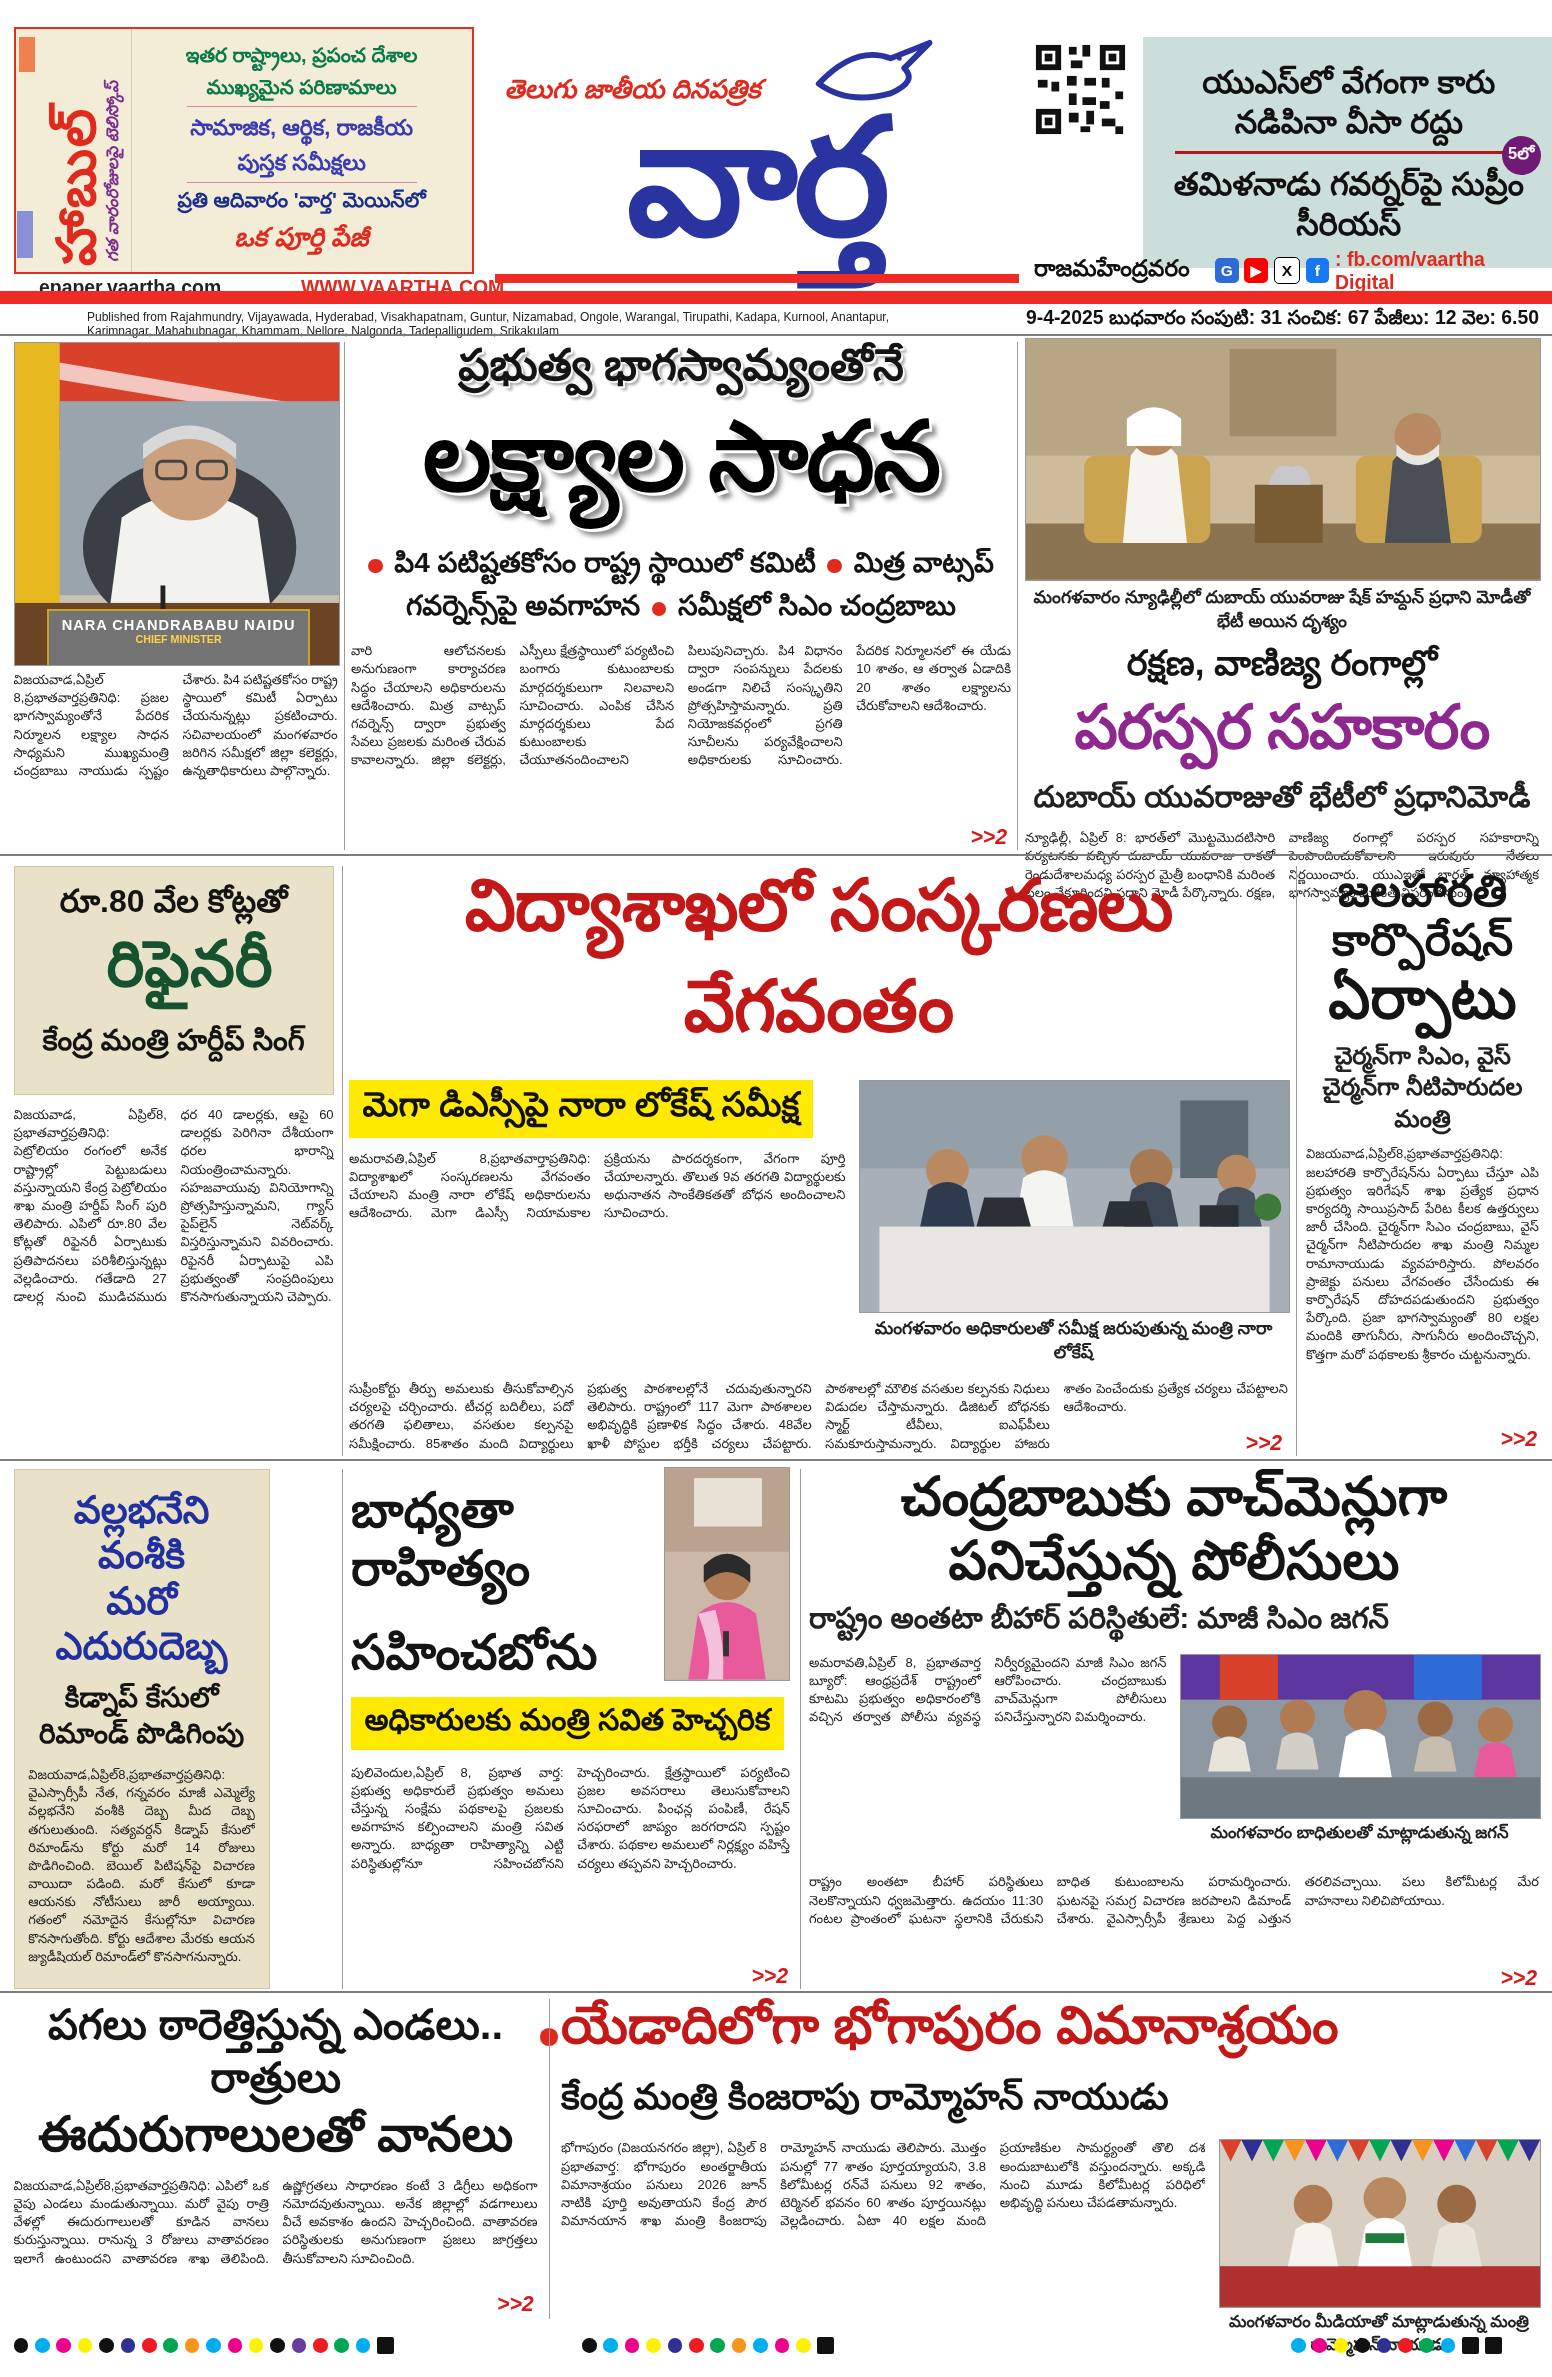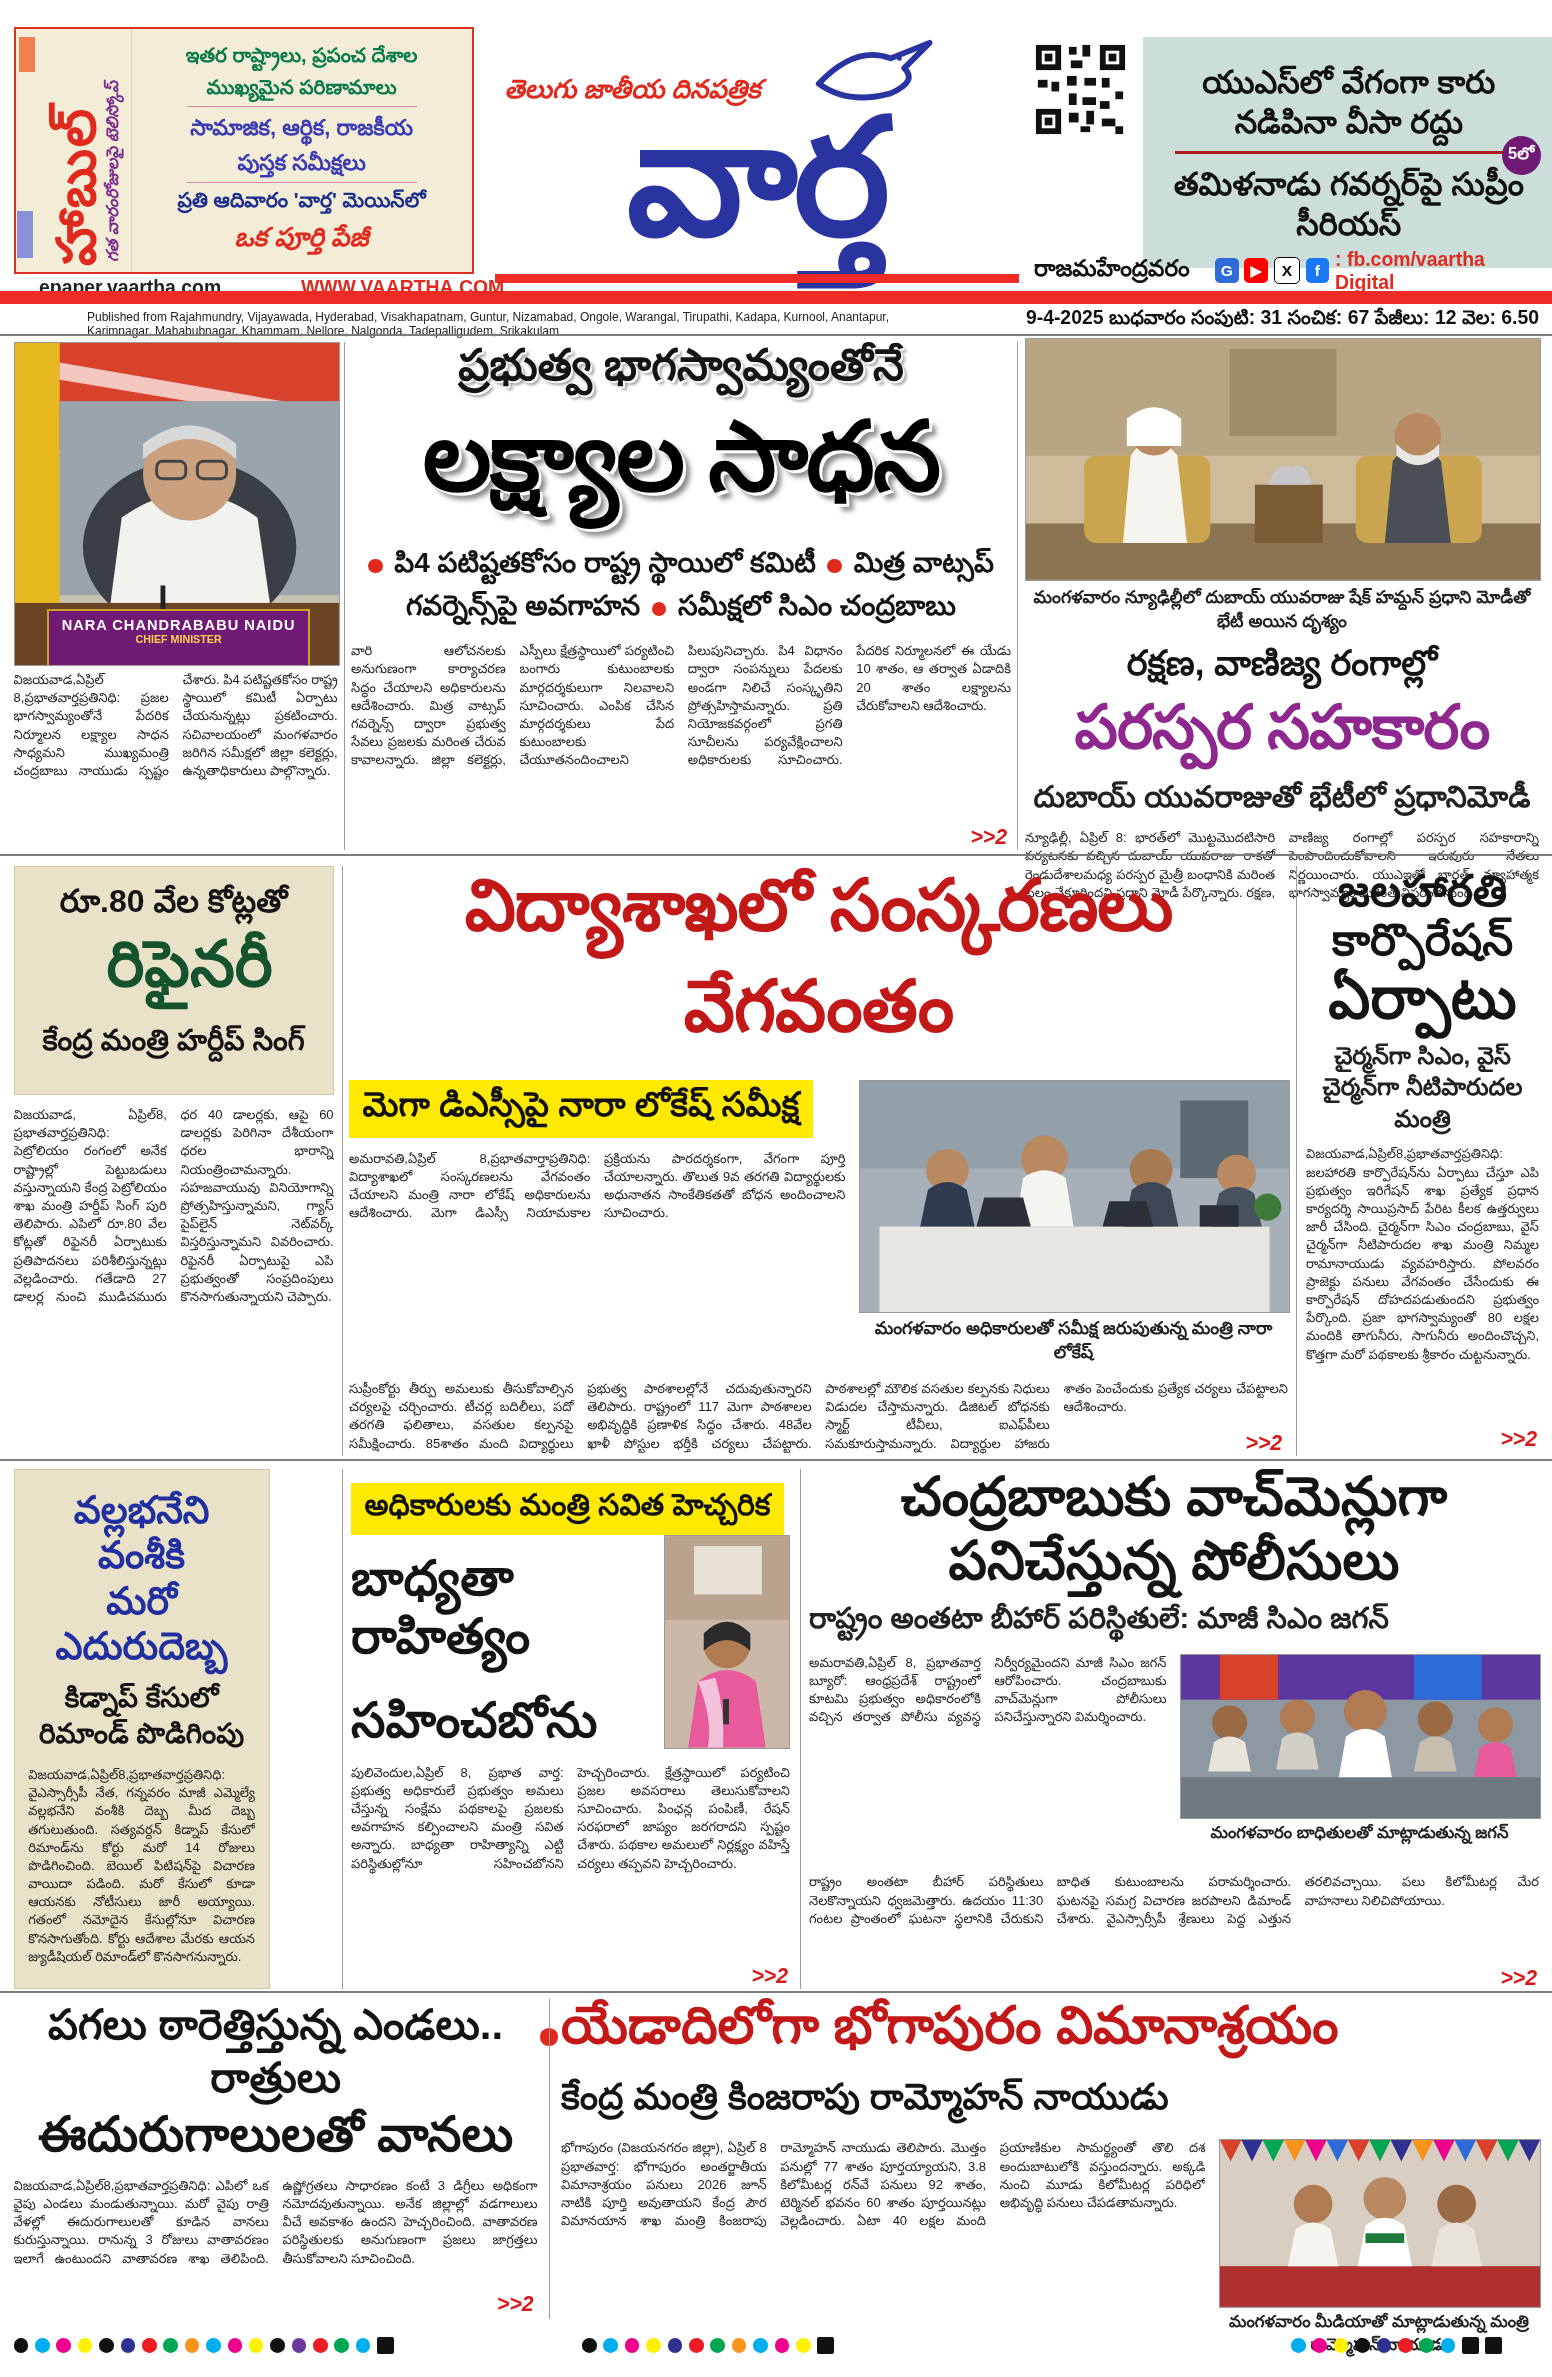--- a/index.html
+++ b/index.html
@@ -56,21 +56,21 @@
   .jala-sub{font-size:24px;font-weight:800;color:#222;line-height:1.3;}
   .vamsi-h{font-size:38px;font-weight:800;color:#2130a0;line-height:1.2;}
   .vamsi-s{font-size:28px;font-weight:800;color:#141414;line-height:1.3;}
   .savita-h{font-size:49px;font-weight:800;color:#141414;line-height:1.2;}
   .jagan-h{font-size:54px;font-weight:800;color:#141414;line-height:1.18;}
   .jagan-s{font-size:29px;font-weight:800;color:#222;}
   .weather-h{font-size:42px;font-weight:800;color:#141414;line-height:1.25;}
   .air-head{font-size:52px;font-weight:800;color:#c21818;}
   .air-sub{font-size:36px;font-weight:800;color:#141414;}
   .photo{background:#b9b2a4;position:relative;overflow:hidden;}
-  .nameplate{position:absolute;left:10%;bottom:0;width:80%;height:54px;background:#701a75;border:2.9px solid #c9a227;
+  .nameplate{position:absolute;left:10%;bottom:0;width:80%;height:54px;background:#737373;border:2.9px solid #c9a227;
              border-bottom:none;color:#fff;text-align:center;overflow:hidden;}
   .nameplate .l1{font-size:14.6px;font-weight:bold;margin-top:5.8px;letter-spacing:1px;}
   .nameplate .l2{font-size:10.7px;font-weight:bold;color:#ffd24d;}
   .dot{width:14.6px;height:14.6px;border-radius:50%;display:inline-block;margin-right:6.8px;}
   .sq{border-radius:1.9px !important;width:16.5px;height:16.5px;}
   .marks{display:flex;align-items:center;}
 </style>
 </head>
 <body>
 
@@ -301,39 +301,39 @@
     <div class="tc vamsi-h">వల్లభనేని వంశీకి</div>
     <div class="tc vamsi-h">మరో ఎదురుదెబ్బ</div>
     <div class="tc vamsi-s" style="margin-top:9.7px;">కిడ్నాప్ కేసులో</div>
     <div class="tc vamsi-s">రిమాండ్ పొడిగింపు</div>
     <div class="body-text" style="margin-top:13.6px;height:320px;">విజయవాడ,ఏప్రిల్8,ప్రభాతవార్తప్రతినిధి: వైఎస్సార్సీపీ నేత, గన్నవరం మాజీ ఎమ్మెల్యే వల్లభనేని వంశీకి దెబ్బ మీద దెబ్బ తగులుతుంది. సత్యవర్దన్ కిడ్నాప్ కేసులో రిమాండ్‌ను కోర్టు మరో 14 రోజులు పొడిగించింది. బెయిల్ పిటిషన్‌పై విచారణ వాయిదా పడింది. మరో కేసులో కూడా ఆయనకు నోటీసులు జారీ అయ్యాయి. గతంలో నమోదైన కేసుల్లోనూ విచారణ కొనసాగుతోంది. కోర్టు ఆదేశాల మేరకు ఆయన జ్యుడీషియల్ రిమాండ్‌లో కొనసాగనున్నారు.</div>
   </div>
 
   <div class="abs vdiv" style="left:342px;top:1469px;height:520px;"></div>
 
   <div class="abs" style="left:351px;top:1467px;width:439px;height:524px;">
-    <div style="margin-top:15.5px;"><span class="ysub" style="font-size:30px;">అధికారులకు మంత్రి సవిత హెచ్చరిక</span></div>
     <div style="display:flex;">
       <div style="width:301px;padding-top:13.6px;">
         <div class="savita-h">బాధ్యతా రాహిత్యం</div>
         <div class="savita-h" style="margin-top:25px;">సహించబోను</div>
       </div>
       <div class="photo" style="width:124px;height:212px;margin-left:13.6px;border:1px solid #999;">
         <svg width="124" height="212" viewBox="0 0 128 218">
           <rect width="128" height="218" fill="#cbb8a8"></rect>
           <rect x="0" y="0" width="128" height="86" fill="#b9a28e"></rect>
           <rect x="30" y="10" width="70" height="50" fill="#e8e2d6"></rect>
           <circle cx="64" cy="112" r="24" fill="#b07a52"></circle>
           <path d="M40 100 Q64 76 88 100 L88 118 Q64 96 40 118 Z" fill="#2b2b2b"></path>
           <path d="M24 218 L34 150 Q64 126 94 150 L104 218 Z" fill="#e85a9c"></path>
           <path d="M34 150 Q50 190 44 218 L60 218 Q62 180 52 146 Z" fill="#f3c2da"></path>
           <rect x="60" y="168" width="6" height="26" fill="#333"></rect>
         </svg>
       </div>
     </div>
+    <div style="margin-top:15.5px;"><span class="ysub" style="font-size:30px;">అధికారులకు మంత్రి సవిత హెచ్చరిక</span></div>
     <div class="body-text cols2" style="margin-top:13.6px;height:245px;">పులివెందుల,ఏప్రిల్ 8, ప్రభాత వార్త: ప్రభుత్వ అధికారులే ప్రభుత్వం అమలు చేస్తున్న సంక్షేమ పథకాలపై ప్రజలకు అవగాహన కల్పించాలని మంత్రి సవిత అన్నారు. బాధ్యతా రాహిత్యాన్ని ఎట్టి పరిస్థితుల్లోనూ సహించబోనని హెచ్చరించారు. క్షేత్రస్థాయిలో పర్యటించి ప్రజల అవసరాలు తెలుసుకోవాలని సూచించారు. పింఛన్ల పంపిణీ, రేషన్ సరఫరాలో జాప్యం జరగరాదని స్పష్టం చేశారు. పథకాల అమలులో నిర్లక్ష్యం వహిస్తే చర్యలు తప్పవని హెచ్చరించారు.</div>
     <div class="cont" style="position:absolute;right:1.9px;bottom:1.9px;">&gt;&gt;2</div>
   </div>
 
   <div class="abs vdiv" style="left:800px;top:1469px;height:520px;"></div>
 
   <div class="abs" style="left:809px;top:1465px;width:730px;height:526px;">
     <div class="tc jagan-h">చంద్రబాబుకు వాచ్‌మెన్లుగా</div>
     <div class="tc jagan-h">పనిచేస్తున్న పోలీసులు</div>
     <div class="jagan-s" style="margin-top:9.7px;">రాష్ట్రం అంతటా బీహార్ పరిస్థితులే: మాజీ సిఎం జగన్</div>

